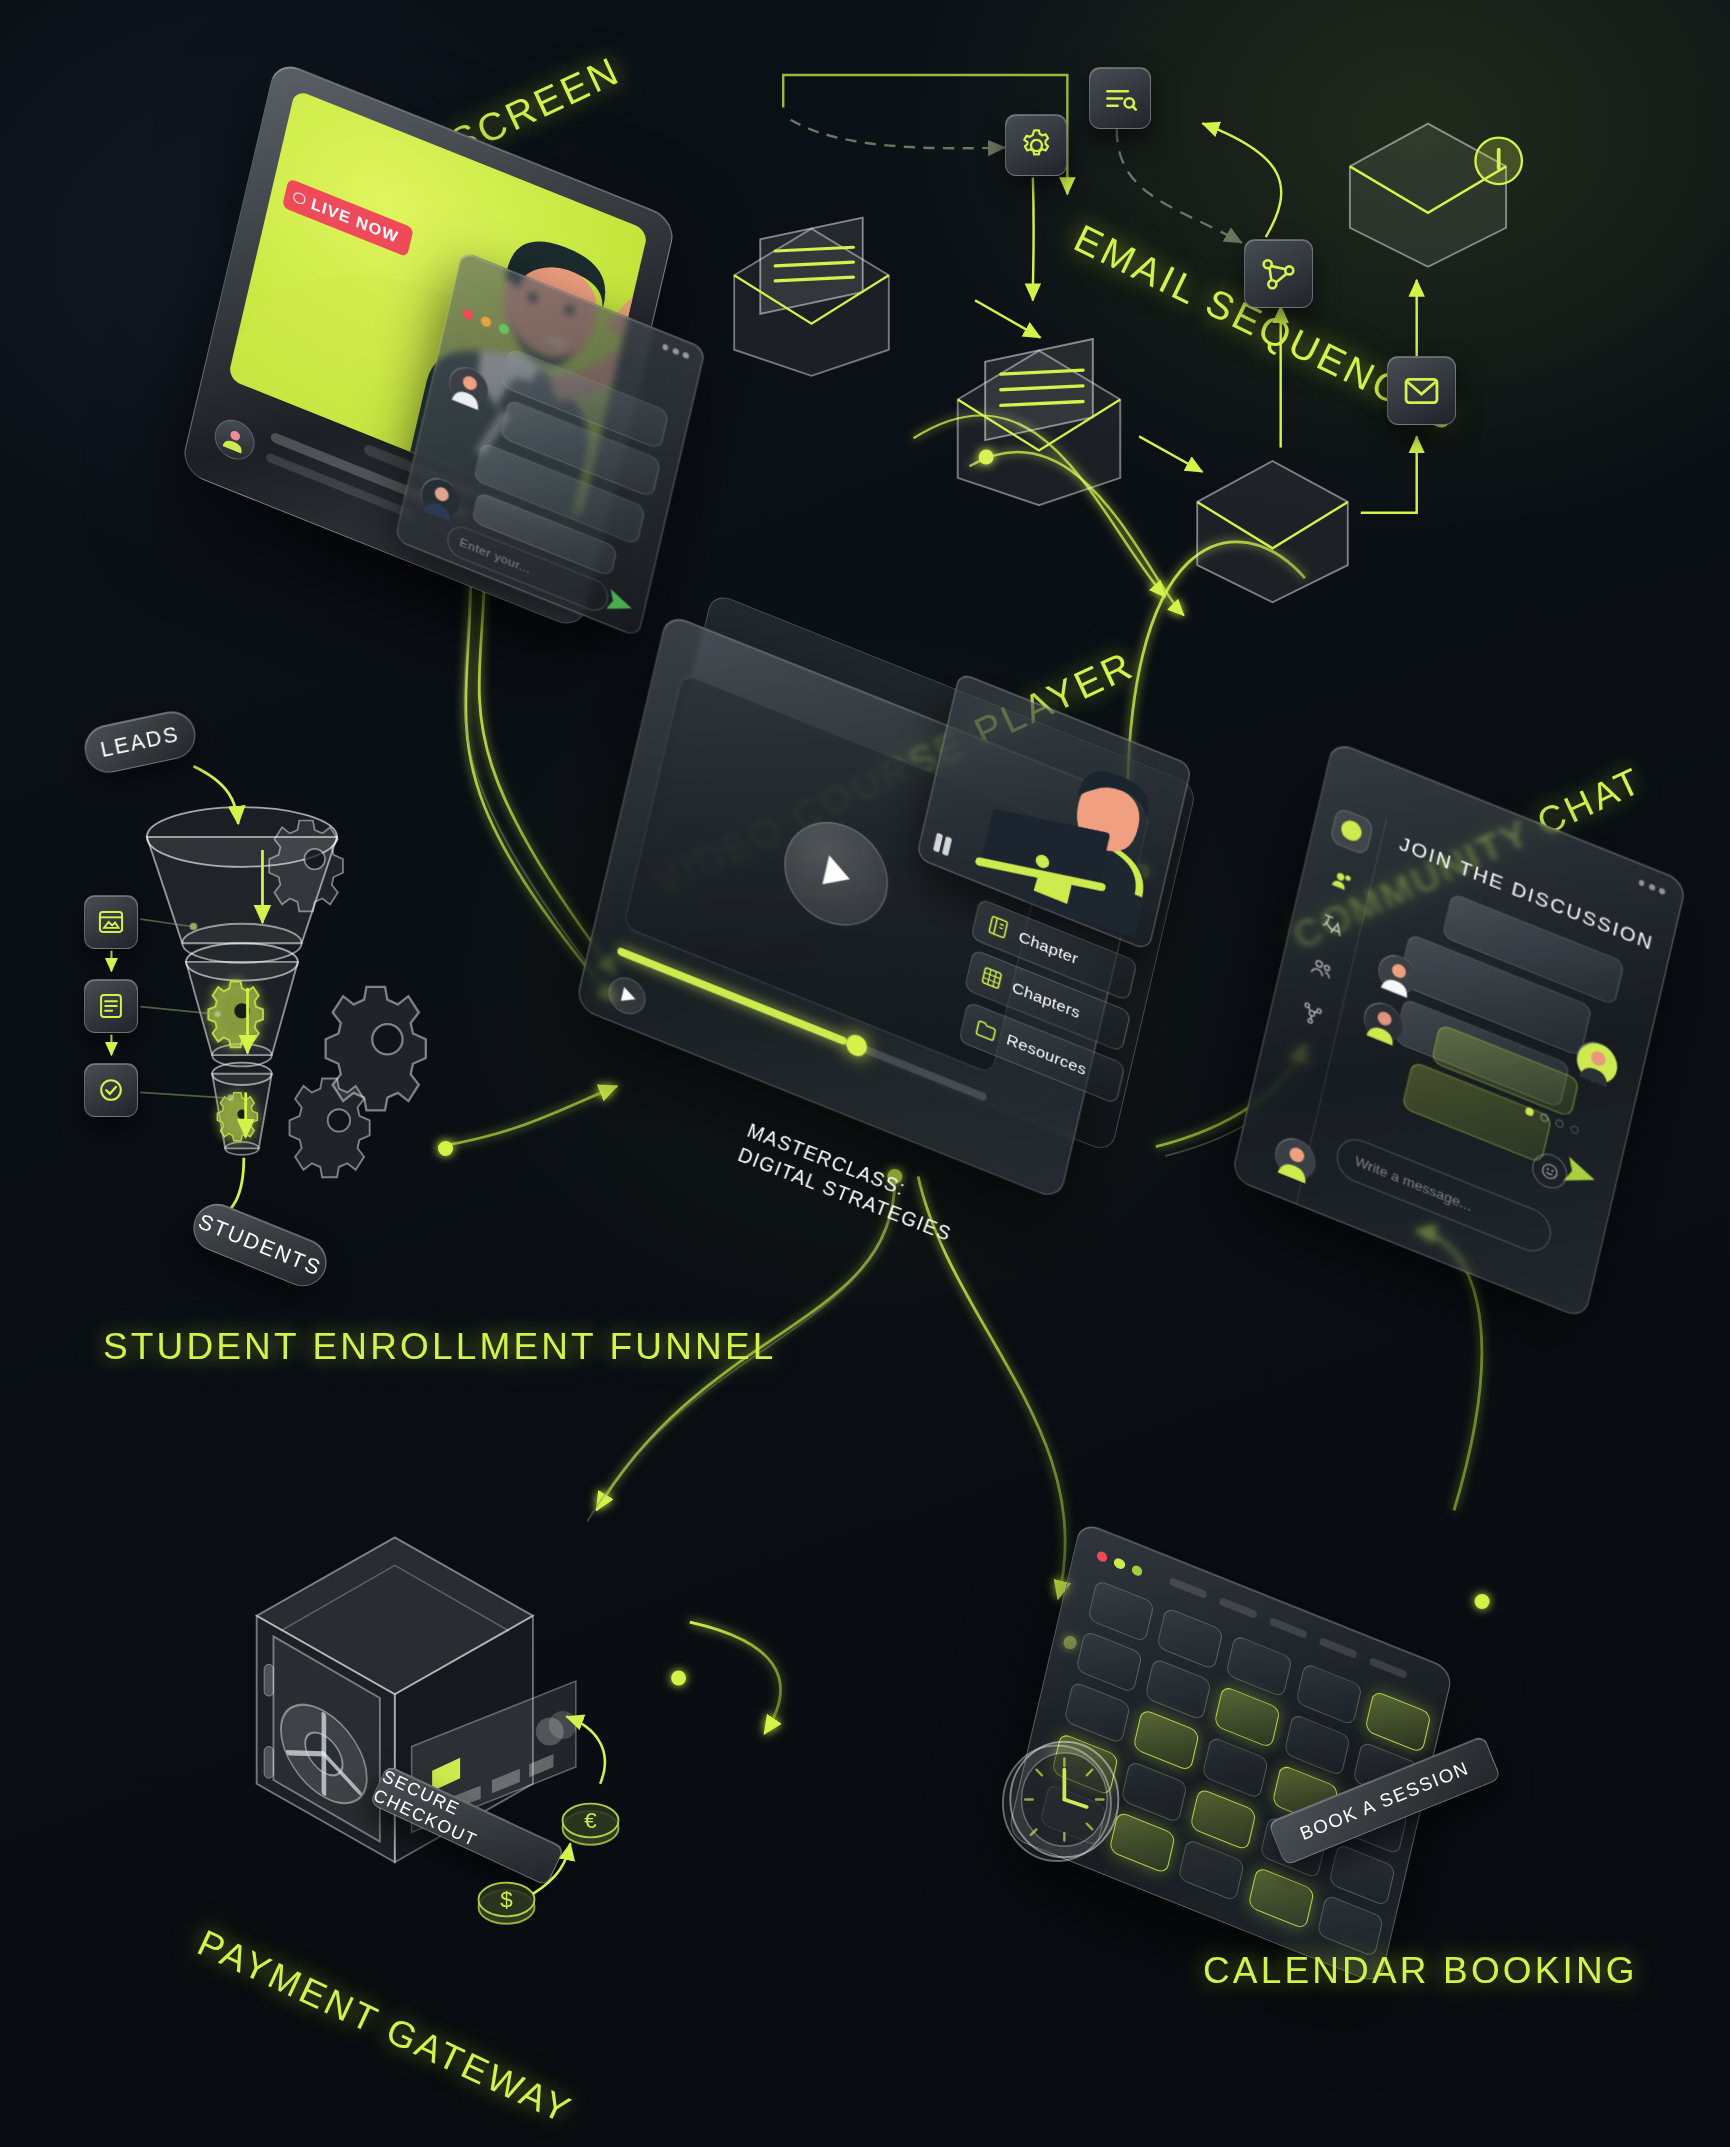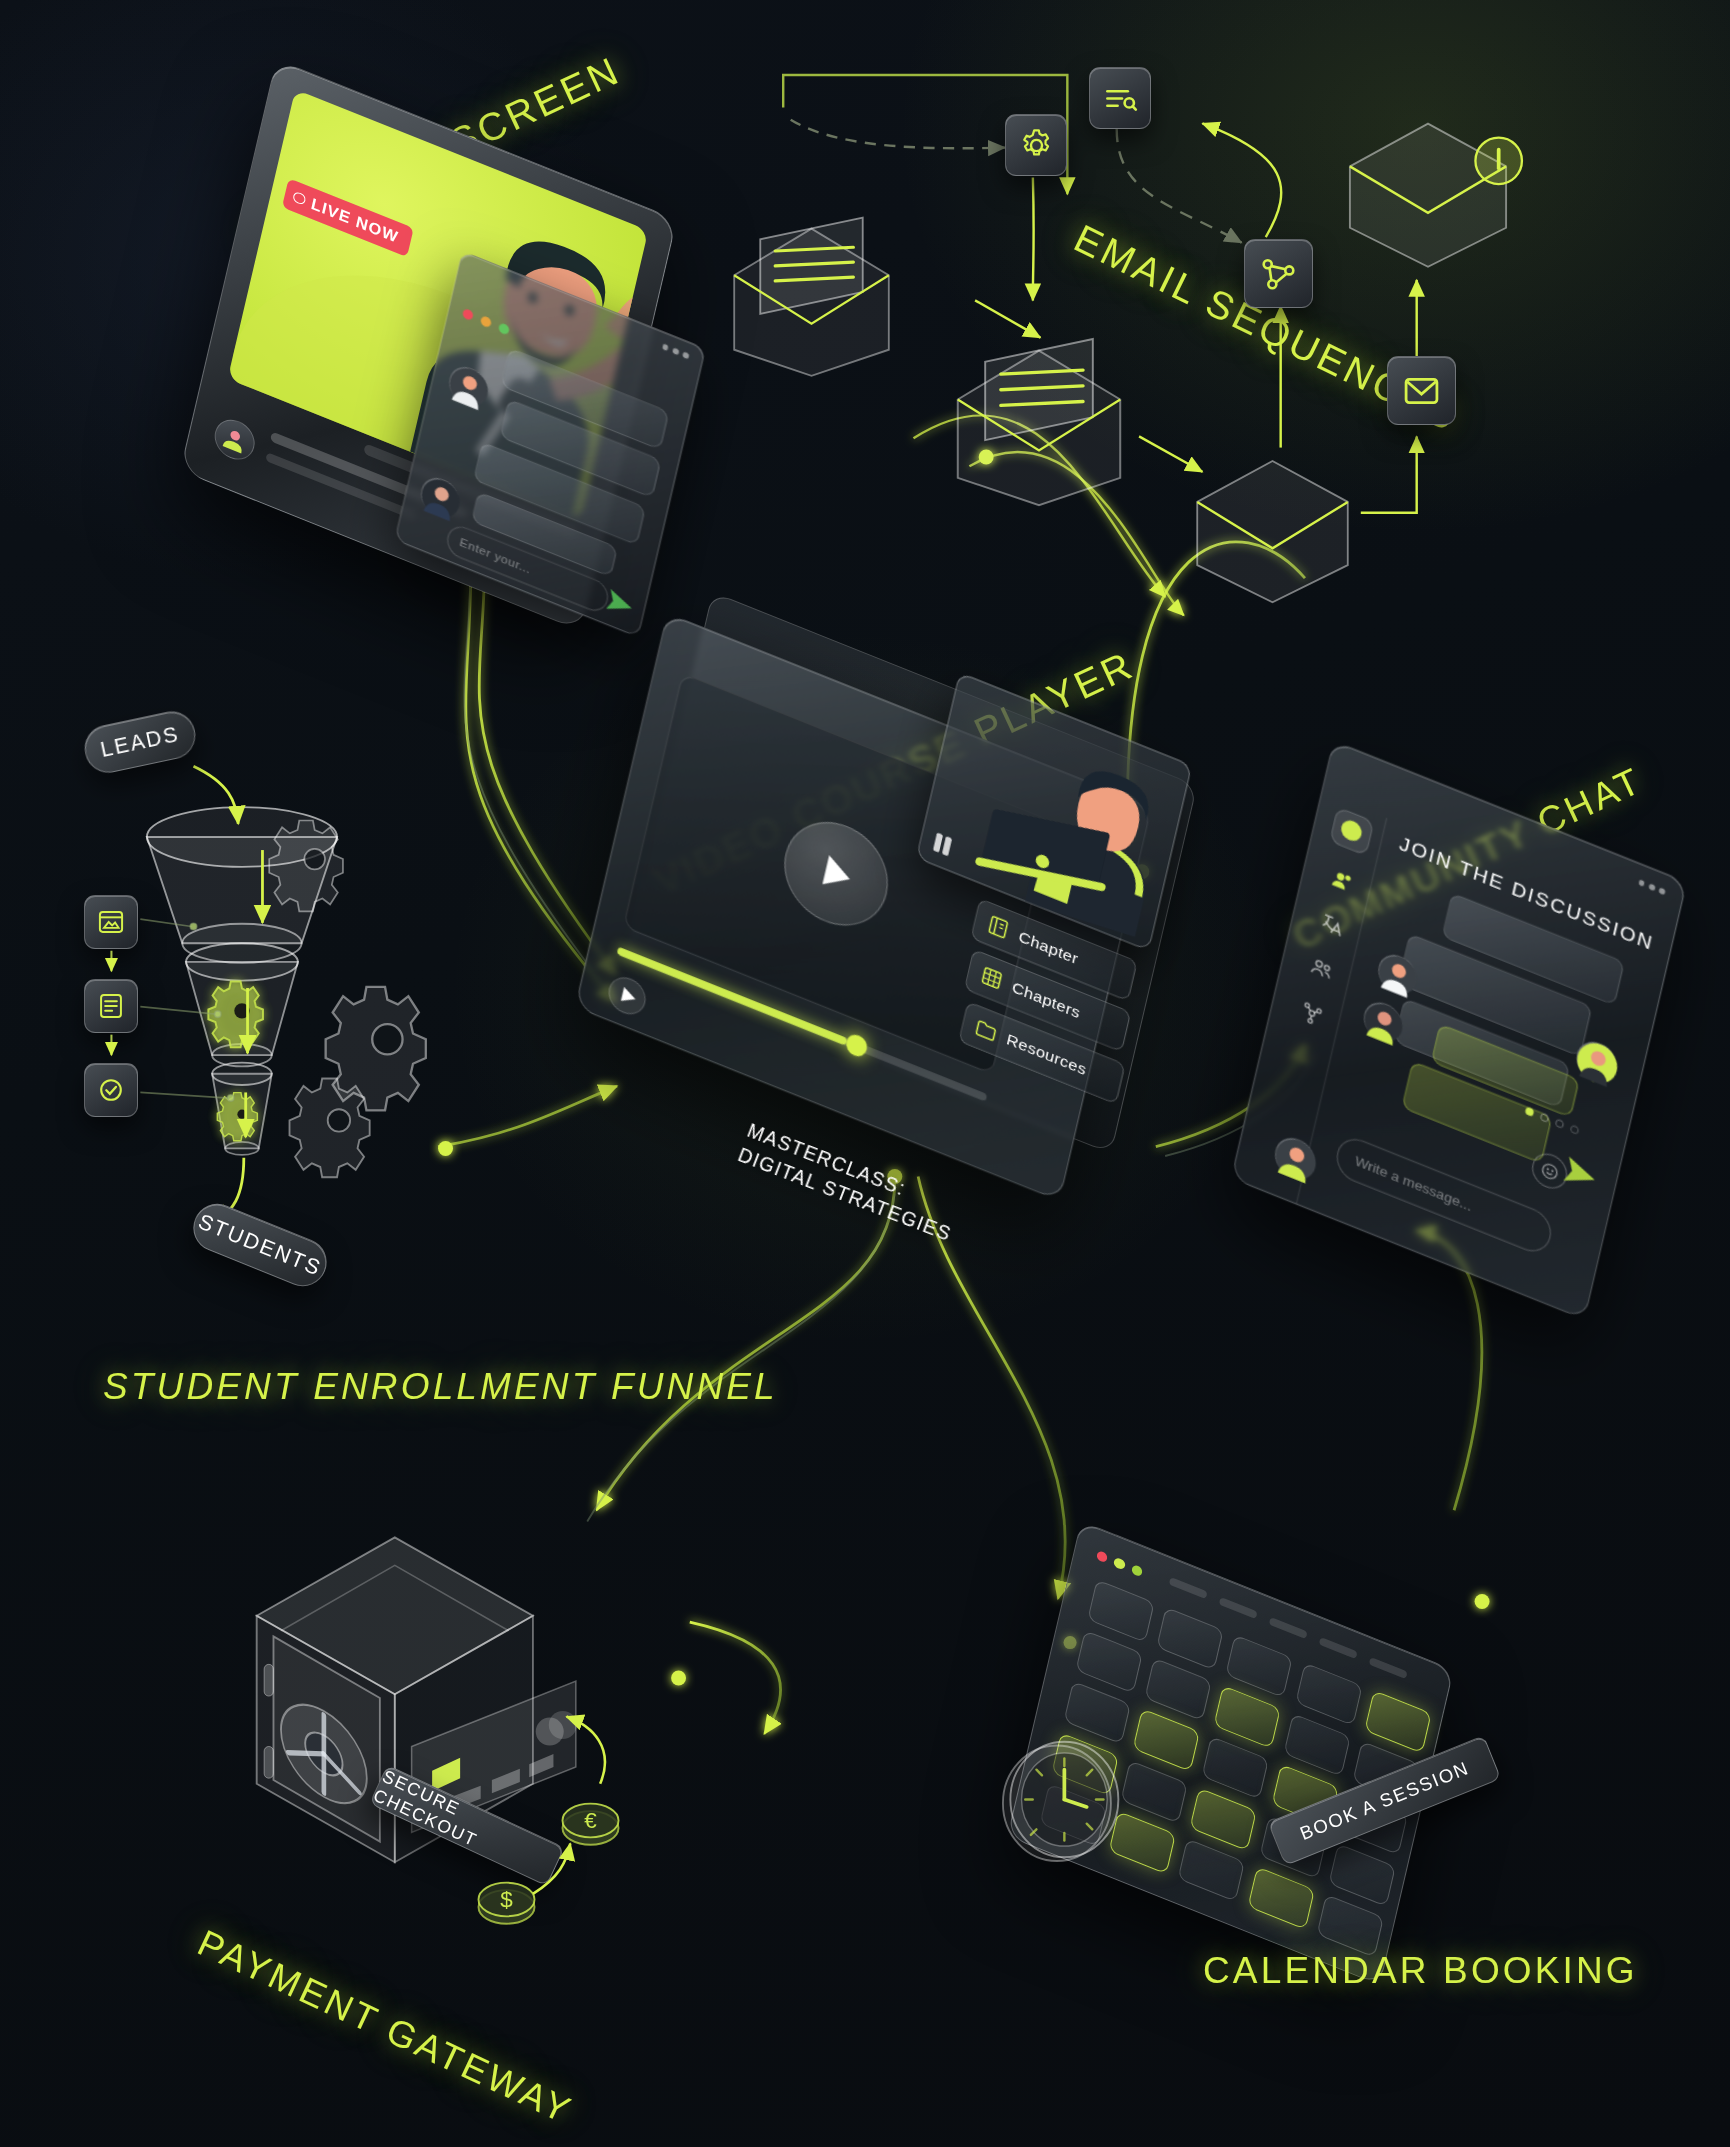--- a/index.html
+++ b/index.html
@@ -469,21 +469,21 @@
         <path d="M55,392 L150,398"></path>
           <circle cx="152" cy="398" r="3.5" fill="rgba(180,210,110,.8)"></circle>
       </g>
     </svg>
 
     <div class="pill" style="position:absolute; left:101px; top:494px; width:140px; height:48px; font-size:21.4px; transform:rotate(22deg);">
       <span>STUDENTS</span>
     </div>
   </div>
 
-  <div class="lbl flat" style="left:103px; top:1364px; width:298px; font-size:37px; line-height:1.22;font-style:italic;">
+  <div class="lbl flat" style="left:103px; top:1324px; width:298px; font-size:37px; line-height:1.22;">
     <span>STUDENT ENROLLMENT FUNNEL</span>
   </div>
 
   <div class="lbl titleRot" style="left:657px; top:862px; font-size:39px; transform:rotate(-25deg);">VIDEO COURSE PLAYER</div>
 
   <div id="player">
     <div class="back"></div>
     <div class="body">
       <div class="stage2">
         <div class="playBtn" style="position:absolute; left:132px; top:84px;">

